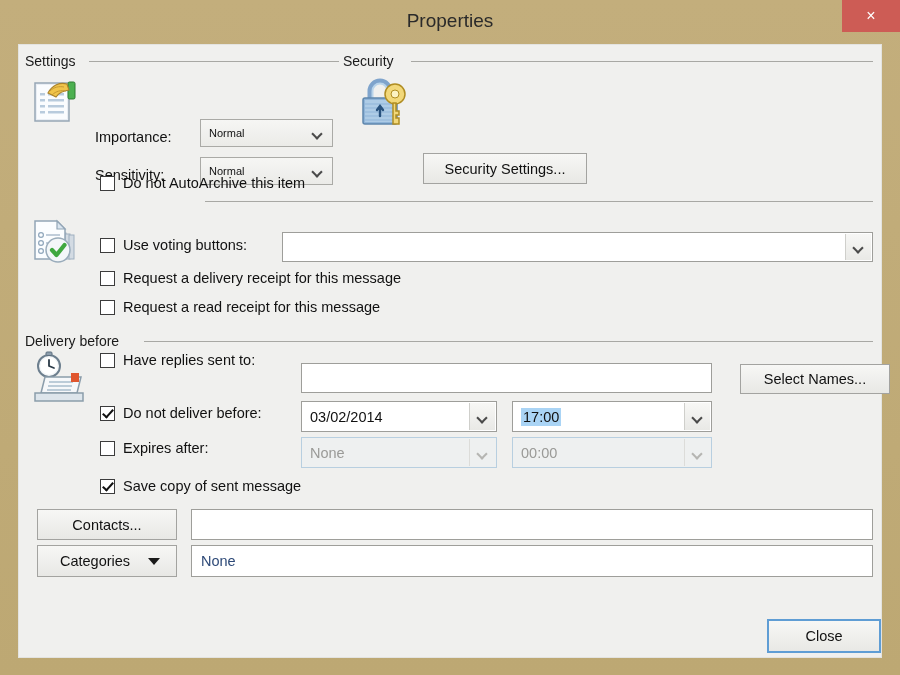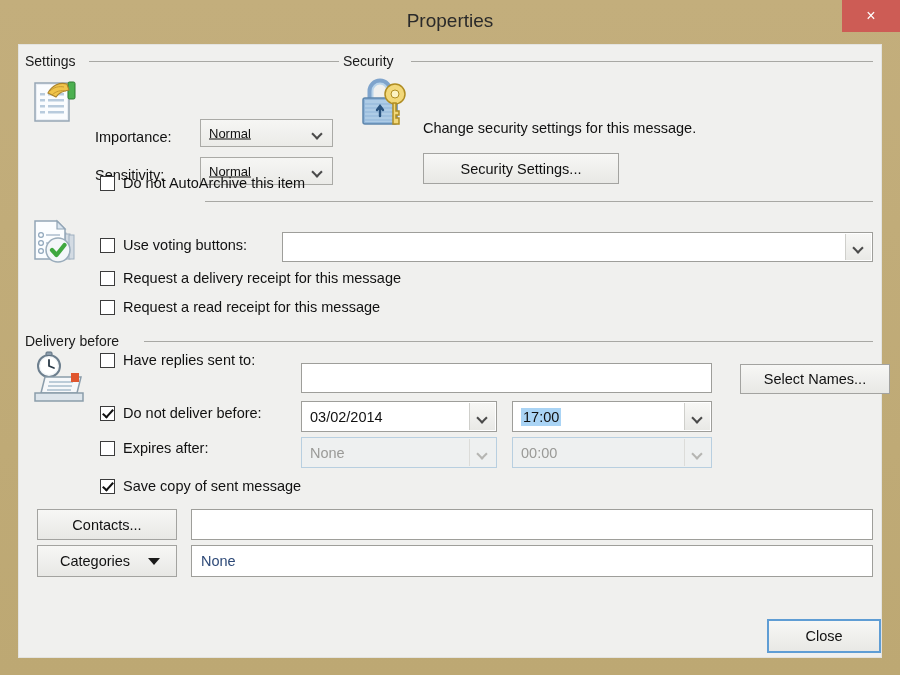--- a/index.html
+++ b/index.html
@@ -119,24 +119,23 @@
     position: absolute;
     box-sizing: border-box;
     border: 1px solid #aaaaa6;
     background: linear-gradient(180deg,#f6f6f4 0%,#ebebe8 100%);
     cursor: pointer;
   }
   .combo-flat .cv {
     position: absolute;
     left: 8px; top: 50%;
     transform: translateY(-50%);
-    font-size: 13px;
+    font-size: 11px;
     color: #111111;
     white-space: nowrap;
-    text-decoration: underline;
   }
   .chev {
     position: absolute;
     right: 10px; top: 50%;
     margin-top: -3px;
     width: 9px; height: 6px;
     pointer-events: none;
   }
   .chev::before {
     content: "";
@@ -315,22 +314,21 @@
             <line x1="6" y1="39" x2="36" y2="39"></line>
           <line x1="6" y1="43" x2="36" y2="43"></line>
         </g>
         <path d="M21 30 l0 9 M18 33 l3 -4 l3 4" fill="none" stroke="#28527e" stroke-width="2.4" stroke-linecap="round"></path>
         <circle cx="36" cy="17" r="10" fill="#f2d87a" stroke="#b08d22" stroke-width="1.5"></circle>
         <circle cx="36" cy="17" r="4" fill="#fbf2c3" stroke="#b08d22" stroke-width="1"></circle>
         <path d="M34 26 L34 47 L40 47 L40 41 L37 41 L37 38 L40 38 L40 34 L37 34 L37 26 Z" fill="#f2d87a" stroke="#b08d22" stroke-width="1.5"></path>
       </svg>
     </span>
 
-    <div class="lbl" style="left:404px; top:75px;">Change security settings for this message.</div>
-    <div class="btn" style="left:404px; top:108px; width:196px; height:31px;">
+    <div class="btn" style="left:404px; top:108px; width:164px; height:31px;">
       <span class="btn-inner">Security Settings...</span>
     </div>
 
     <div class="group-rule" style="left:186px; top:156px; width:668px;"></div>
 
     <span class="icon" style="left:12px; top:172px;">
       <svg width="52" height="50" viewBox="0 0 52 50">
         <g fill="#d3dbe3" stroke="#9fb0c0" stroke-width="1">
           <rect x="30" y="16" width="5" height="26"></rect>
           <rect x="34" y="17" width="5" height="25"></rect>

